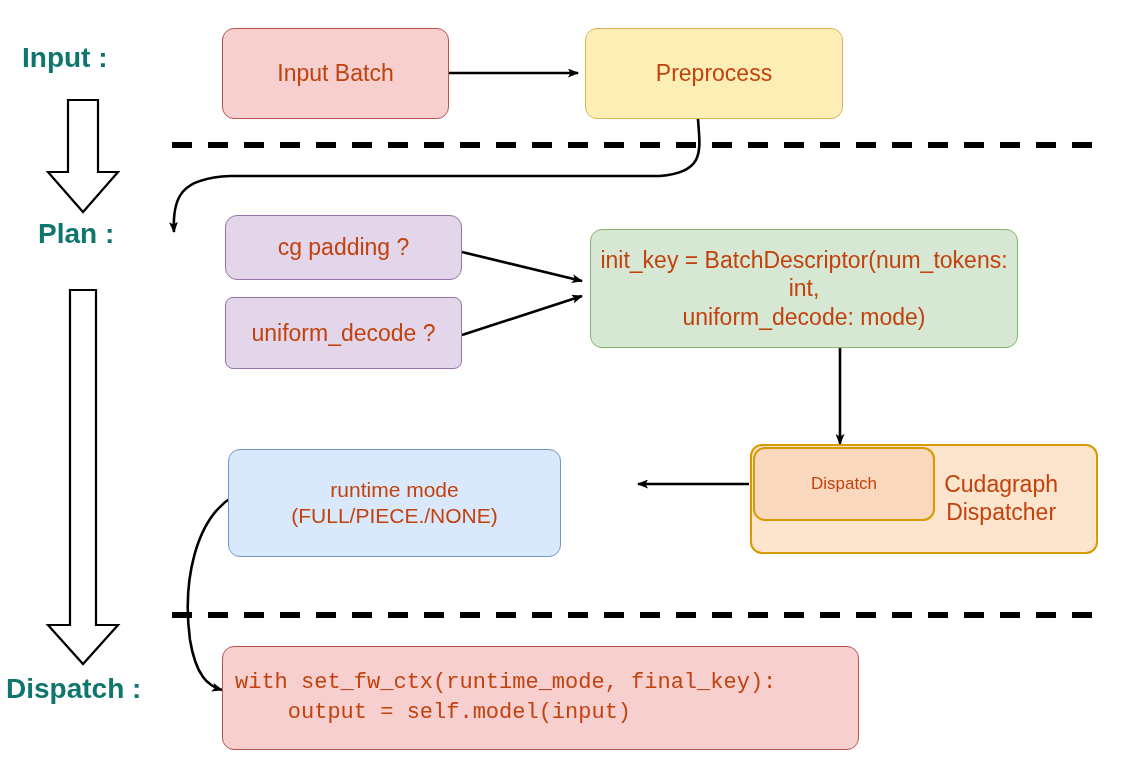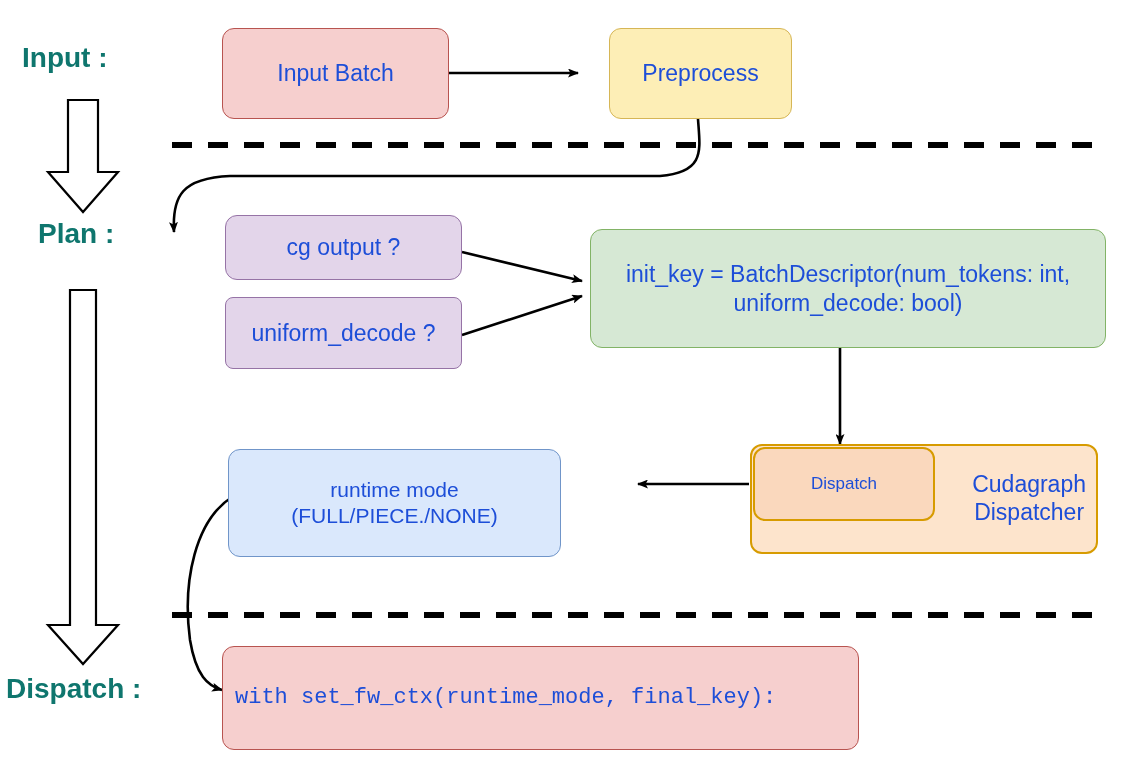--- a/index.html
+++ b/index.html
@@ -7,29 +7,29 @@
        font-family:"Liberation Sans",sans-serif;color:#000;}
   #stage{position:absolute;left:0;top:0;width:1142px;height:770px;}
   svg#edges{position:absolute;left:0;top:0;width:1142px;height:770px;overflow:visible;}
 
   .lane-label{position:absolute;font-weight:bold;font-size:28px;color:#0f766e;
               white-space:nowrap;letter-spacing:0px;}
 
   .node{position:absolute;box-sizing:border-box;display:flex;
         align-items:center;justify-content:center;text-align:center;
         border-style:solid;border-width:1.6px;border-radius:12px;
-        font-size:23px;line-height:1.22;color:#1d4ed8;}
+        font-size:23px;line-height:1.22;color:#c2410c;}
 
   .n-pink   {background:#f6cfce;border-color:#b85450;}
   .n-yellow {background:#fdeeb6;border-color:#d6b656;}
   .n-purple {background:#e3d5ea;border-color:#9673a6;}
   .n-green  {background:#d6e8d4;border-color:#82b366;}
   .n-blue   {background:#dae8fc;border-color:#7095c9;}
   .n-orange-outer{background:#fde4cc;border-color:#d79b00;border-width:2px;
-                  align-items:center;justify-content:flex-end;padding-right:10px;}
+                  align-items:center;justify-content:flex-end;padding-right:38px;}
   .n-orange-inner{background:#fad8bd;border-color:#d79b00;border-width:2px;}
 
   .code{font-family:"Liberation Mono",monospace;font-size:22px;
         line-height:1.35;white-space:pre;text-align:left;
         justify-content:flex-start;padding-left:14px;}
 </style>
 </head>
 <body>
 
 <div id="stage">
@@ -64,51 +64,52 @@
   </svg>
 
   <div class="lane-label" style="left:22px;top:42px;">Input :</div>
   <div class="lane-label" style="left:38px;top:218px;">Plan :</div>
   <div class="lane-label" style="left:6px;top:673px;">Dispatch :</div>
 
   <div class="node n-pink" style="left:222px;top:28px;width:227px;height:91px;">
     <span>Input Batch</span>
   </div>
 
-  <div class="node n-yellow" style="left:585px;top:28px;width:183px;height:91px;margin-left:24px;">
+  <div class="node n-yellow" style="left:585px;top:28px;width:258px;height:91px;">
     <span>Preprocess</span>
   </div>
 
   <div class="node n-purple" style="left:225px;top:215px;width:237px;height:65px;">
-    <span>cg output ?</span>
+    <span>cg padding ?</span>
   </div>
 
   <div class="node n-purple" style="left:225px;top:297px;width:237px;height:72px;border-radius:8px;">
     <span>uniform_decode ?</span>
   </div>
 
-  <div class="node n-green" style="left:590px;top:229px;width:516px;height:119px;
+  <div class="node n-green" style="left:590px;top:229px;width:428px;height:119px;
               flex-direction:column;">
     <span>init_key = BatchDescriptor(num_tokens: int,</span>
-    <span>uniform_decode: bool)</span>
+    <span>uniform_decode: mode)</span>
   </div>
 
   <div class="node n-orange-outer" style="left:750px;top:444px;width:348px;height:110px;
               white-space:pre-line;">
     <span style="line-height:1.2;">Cudagraph
 Dispatcher</span>
   </div>
 
   <div class="node n-orange-inner" style="left:753px;top:447px;width:182px;height:74px;">
     <span style="font-size:17px;">Dispatch</span>
   </div>
 
   <div class="node n-blue" style="left:228px;top:449px;width:333px;height:108px;
               flex-direction:column;font-size:21px;">
     <span>runtime mode (FULL/PIECE./NONE)</span>
   </div>
 
   <div class="node n-pink code" style="left:222px;top:646px;width:637px;height:104px;
               flex-direction:column;align-items:flex-start;justify-content:center;padding-left:12px;">
     <span>with set_fw_ctx(runtime_mode, final_key):</span>
+    <span>    output = self.model(input)</span>
   </div>
 
 </div>
 
 </body></html>

